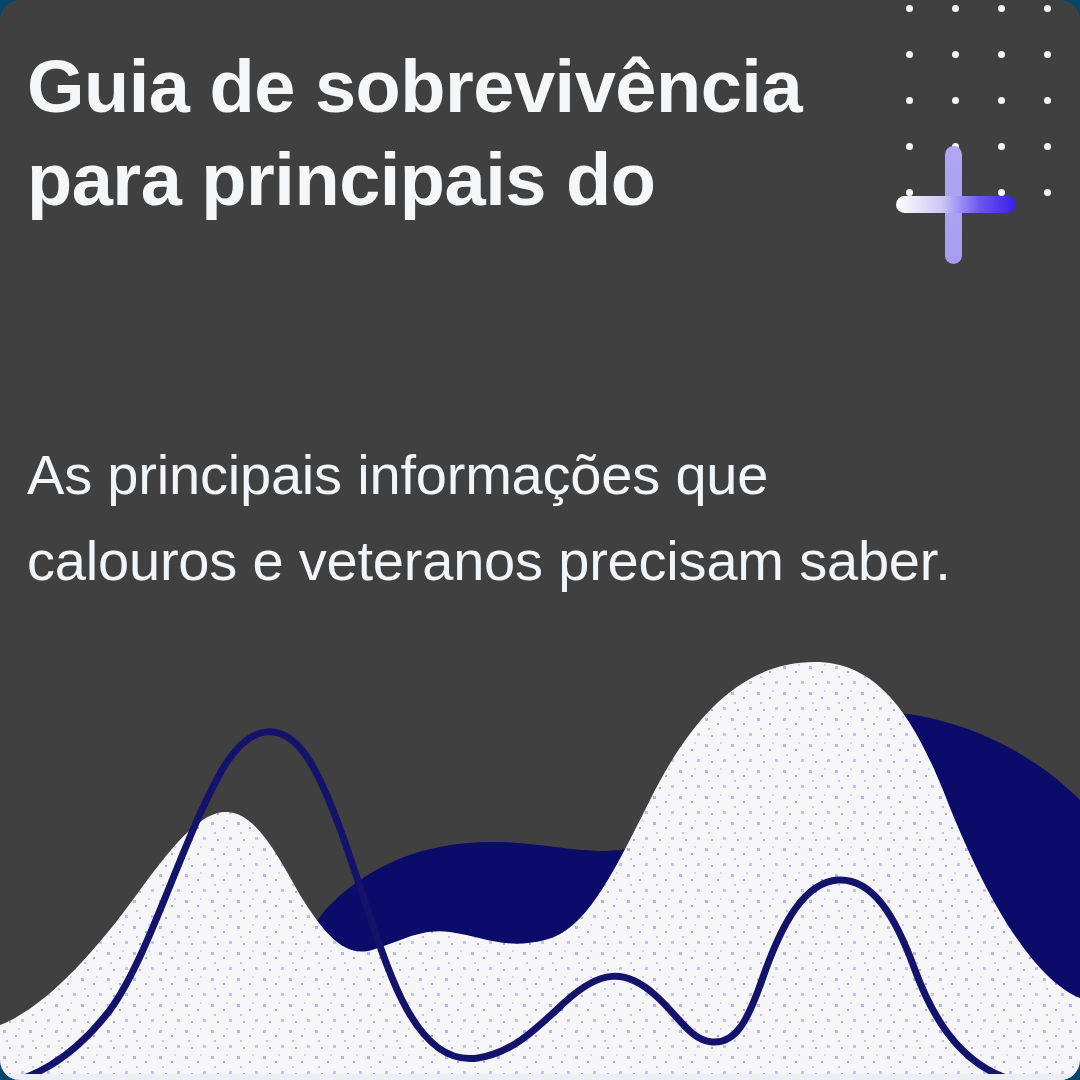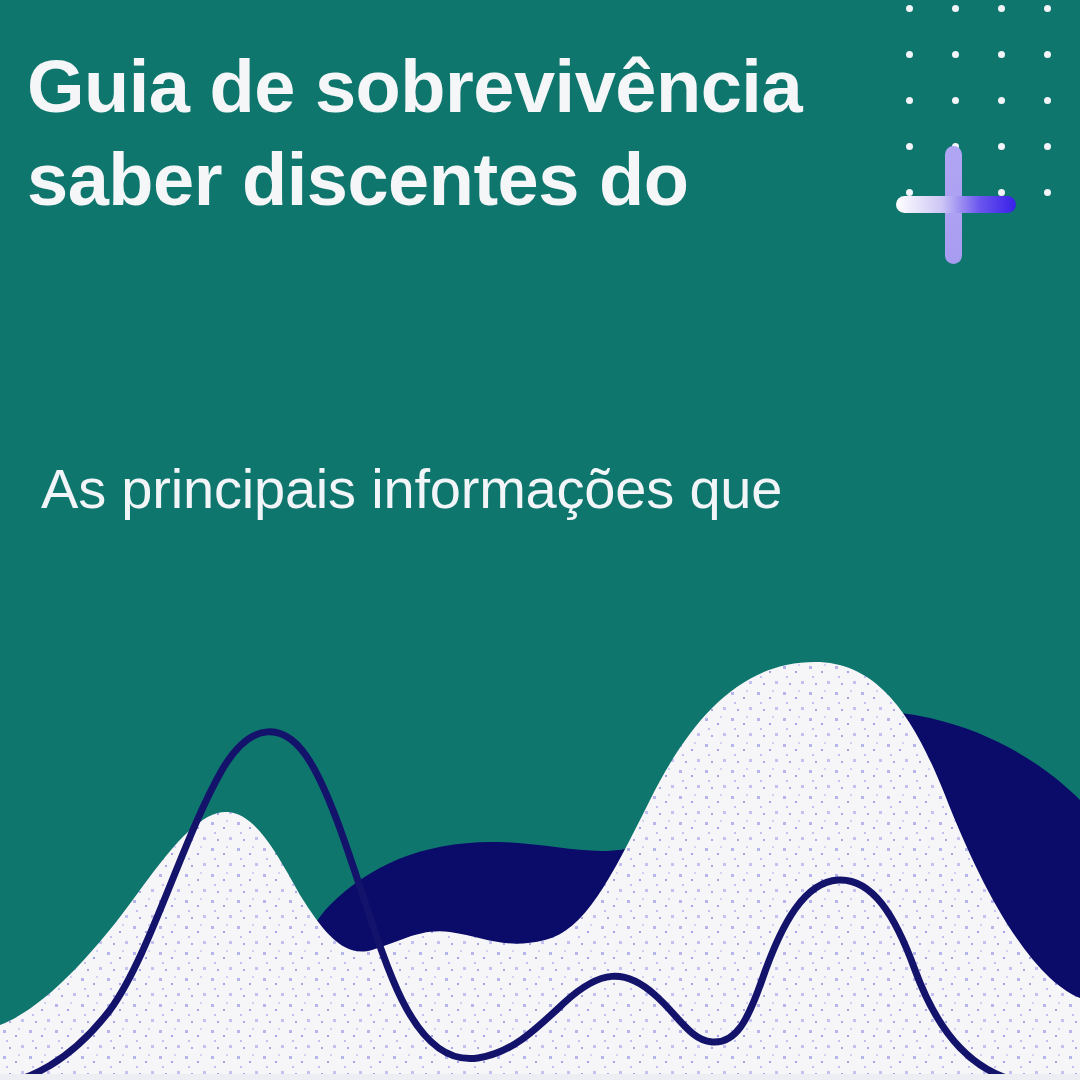--- a/index.html
+++ b/index.html
@@ -58,21 +58,21 @@
     color: #f4f6f8;
   }
   #headline .hl-line { display: block; white-space: nowrap; }
 
   
   #subheadline {
     position: absolute;
     left: 27px;
     top: 432px;
     width: 1030px;
-    margin: 14px;
+    margin: 0;
     font-size: 56px;
     line-height: 86px;
     font-weight: 400;
     letter-spacing: -0.2px;
     color: #f2f5f8;
   }
   #subheadline .sub-line { display: block; white-space: nowrap; }
 
   
   #wave-art {
@@ -87,21 +87,21 @@
     left: 0;
     bottom: 0;
     width: 1080px;
     height: 6px;
     background: #eceef3;
   }
 </style>
 </head>
 <body>
 
-<div id="poster" style="background: #0f766e;">
+<div id="poster" style="background: #404040; border-radius: 20px;">
 
   <div id="dot-grid">
       <span class="grid-dot" style="left: 26px; top: 5px; width: 7px; height: 7px; background: rgb(242, 244, 247);"></span>
       <span class="grid-dot" style="left: 72px; top: 5px; width: 7px; height: 7px; background: rgb(242, 244, 247);"></span>
       <span class="grid-dot" style="left: 118px; top: 5px; width: 7px; height: 7px; background: rgb(242, 244, 247);"></span>
       <span class="grid-dot" style="left: 164px; top: 5px; width: 7px; height: 7px; background: rgb(242, 244, 247);"></span>
       <span class="grid-dot" style="left: 26px; top: 51px; width: 7px; height: 7px; background: rgb(242, 244, 247);"></span>
       <span class="grid-dot" style="left: 72px; top: 51px; width: 7px; height: 7px; background: rgb(242, 244, 247);"></span>
       <span class="grid-dot" style="left: 118px; top: 51px; width: 7px; height: 7px; background: rgb(242, 244, 247);"></span>
       <span class="grid-dot" style="left: 164px; top: 51px; width: 7px; height: 7px; background: rgb(242, 244, 247);"></span>
@@ -133,25 +133,26 @@
           <stop offset="100%" stop-color="#a79cf0"></stop>
         </linearGradient>
       </defs>
       <rect x="49" y="0" width="17" height="118" rx="8.5" fill="url(#plusVGrad)"></rect>
       <rect x="0" y="50" width="120" height="17" rx="8.5" fill="url(#plusHGrad)"></rect>
     </svg>
   </div>
 
   <h1 id="headline" style="color: rgb(244, 246, 248);">
     <span class="hl-line">Guia de sobrevivência</span>
-    <span class="hl-line">saber discentes do</span>
+    <span class="hl-line">para principais do</span>
   </h1>
 
   <p id="subheadline" style="color: rgb(242, 245, 248);">
     <span class="sub-line">As principais informações que</span>
+    <span class="sub-line">calouros e veteranos precisam saber.</span>
   </p>
 
   <svg id="wave-art" viewBox="0 0 1080 470" preserveAspectRatio="none">
     <defs>
       <pattern id="speckle" width="26" height="26" patternUnits="userSpaceOnUse">
         <rect width="26" height="26" fill="#f6f6f9"></rect>
         <rect x="3" y="4" width="3" height="3" fill="#aaa9ea" opacity="0.85"></rect>
         <rect x="15" y="9" width="2" height="2" fill="#8f8de3" opacity="0.8"></rect>
         <rect x="21" y="19" width="3" height="3" fill="#b6b5ef" opacity="0.8"></rect>
         <rect x="9" y="21" width="2" height="2" fill="#9c9ae6" opacity="0.85"></rect>

